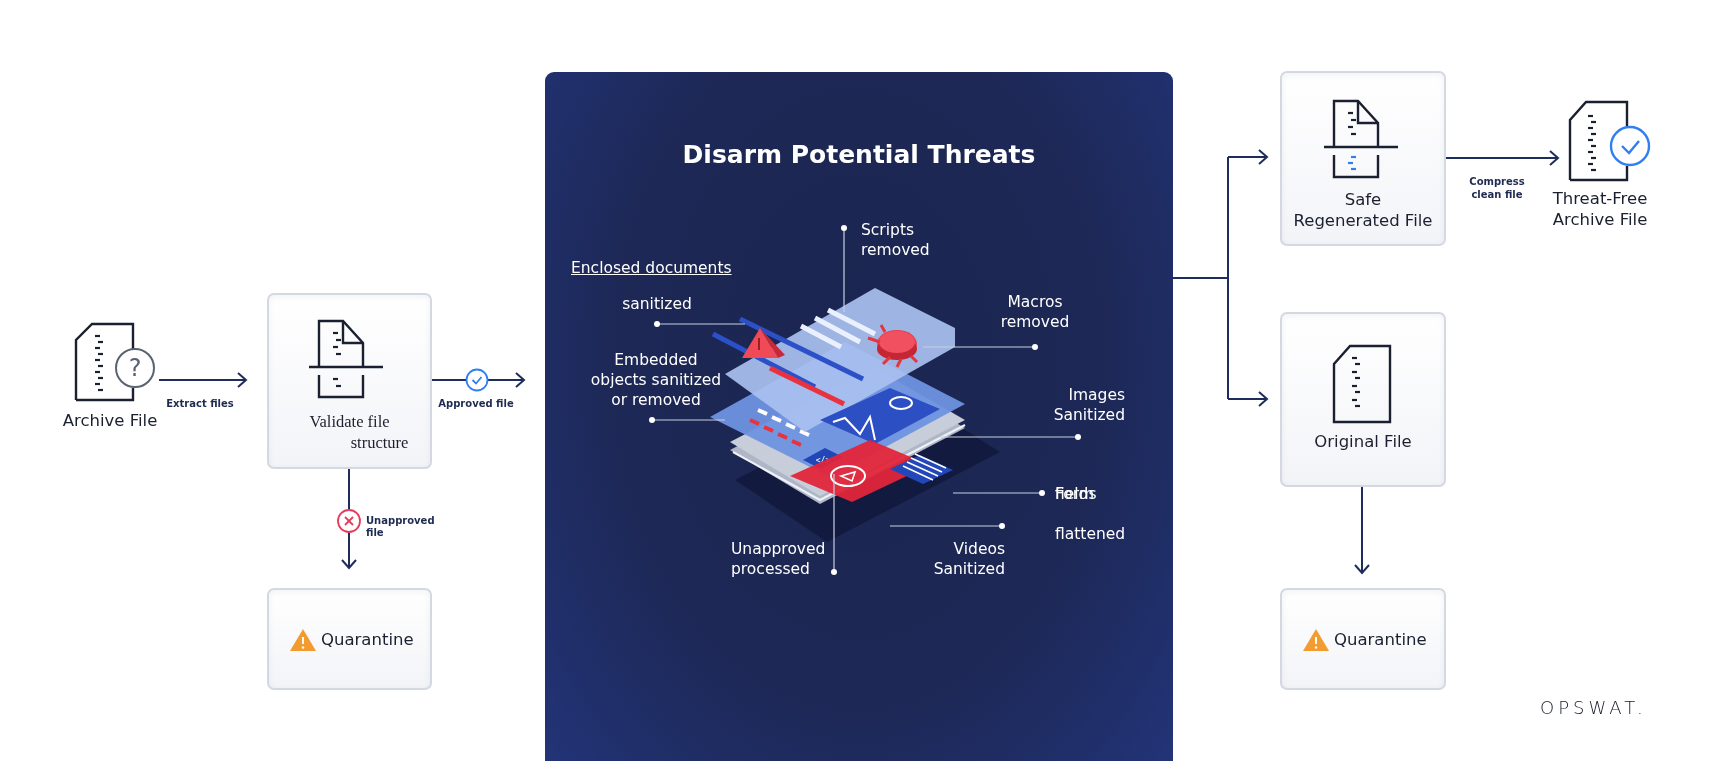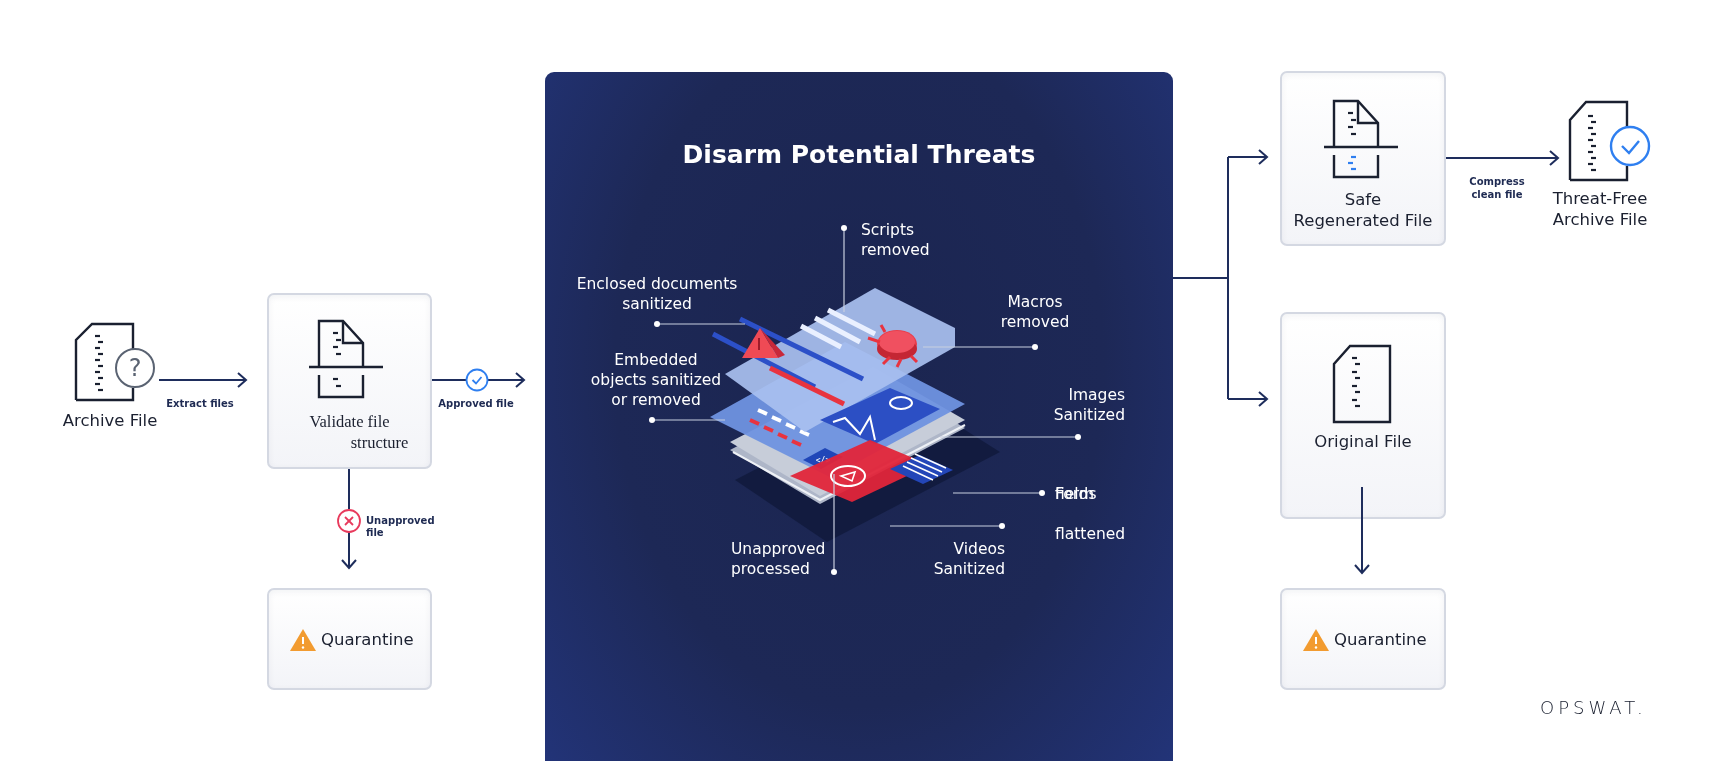--- a/index.html
+++ b/index.html
@@ -184,21 +184,21 @@
       <line x1="345" y1="454" x2="457" y2="454"></line>
         <circle cx="457" cy="454" r="3" stroke="none"></circle>
       <line x1="289" y1="402" x2="289" y2="500"></line>
         <circle cx="289" cy="500" r="3" stroke="none"></circle>
     </g>
   </svg>
 
   <div class="plbl" style="left:316px;top:148px;">Scripts</div>
   <div class="plbl" style="left:316px;top:168px;">removed</div>
 
-  <div class="plbl" style="left:26px;top:202px;width:172px;text-align:center;">Enclosed documents</div>
+  <div class="plbl" style="left:26px;top:186px;width:172px;text-align:left;text-decoration:underline;">Enclosed documents</div>
   <div class="plbl" style="left:26px;top:222px;width:172px;text-align:center;">sanitized</div>
 
   <div class="plbl" style="left:440px;top:220px;width:100px;text-align:center;">Macros</div>
   <div class="plbl" style="left:440px;top:240px;width:100px;text-align:center;">removed</div>
 
   <div class="plbl" style="left:36px;top:278px;width:150px;text-align:center;">Embedded</div>
   <div class="plbl" style="left:36px;top:298px;width:150px;text-align:center;">objects sanitized</div>
   <div class="plbl" style="left:36px;top:318px;width:150px;text-align:center;">or removed</div>
 
   <div class="plbl" style="left:470px;top:313px;width:110px;text-align:right;">Images</div>
@@ -267,21 +267,21 @@
       <line x1="25" y1="62" x2="30" y2="62"></line>
     <line x1="22" y1="68" x2="27" y2="68"></line>
       <line x1="25" y1="74" x2="30" y2="74"></line>
   </g>
   <circle cx="64" cy="50" r="19" fill="#ffffff" stroke="#2f7ff0" stroke-width="2.4"></circle>
   <polyline points="56,50 63,57 73,45" fill="none" stroke="#2f7ff0" stroke-width="2.4"></polyline>
 </svg>
 <div class="lbl" style="left:1545px;top:188px;width:110px;">Threat-Free</div>
 <div class="lbl" style="left:1545px;top:209px;width:110px;">Archive File</div>
 
-<div class="card" style="left:1280px;top:312px;width:166px;height:207px;">
+<div class="card" style="left:1280px;top:312px;width:166px;height:175px;">
   <svg width="70" height="86" style="left:48px;top:26px;" viewBox="0 0 70 86">
     <path d="M4 82 V24 L20 6 H60 V82 Z" fill="none" stroke="#1a2030" stroke-width="2.4"></path>
     <g stroke="#1a2030" stroke-width="2.2">
       <line x1="22" y1="18" x2="27" y2="18"></line>
         <line x1="25" y1="24" x2="30" y2="24"></line>
       <line x1="22" y1="32" x2="27" y2="32"></line>
         <line x1="25" y1="38" x2="30" y2="38"></line>
       <line x1="22" y1="46" x2="27" y2="46"></line>
         <line x1="25" y1="52" x2="30" y2="52"></line>
       <line x1="22" y1="60" x2="27" y2="60"></line>

